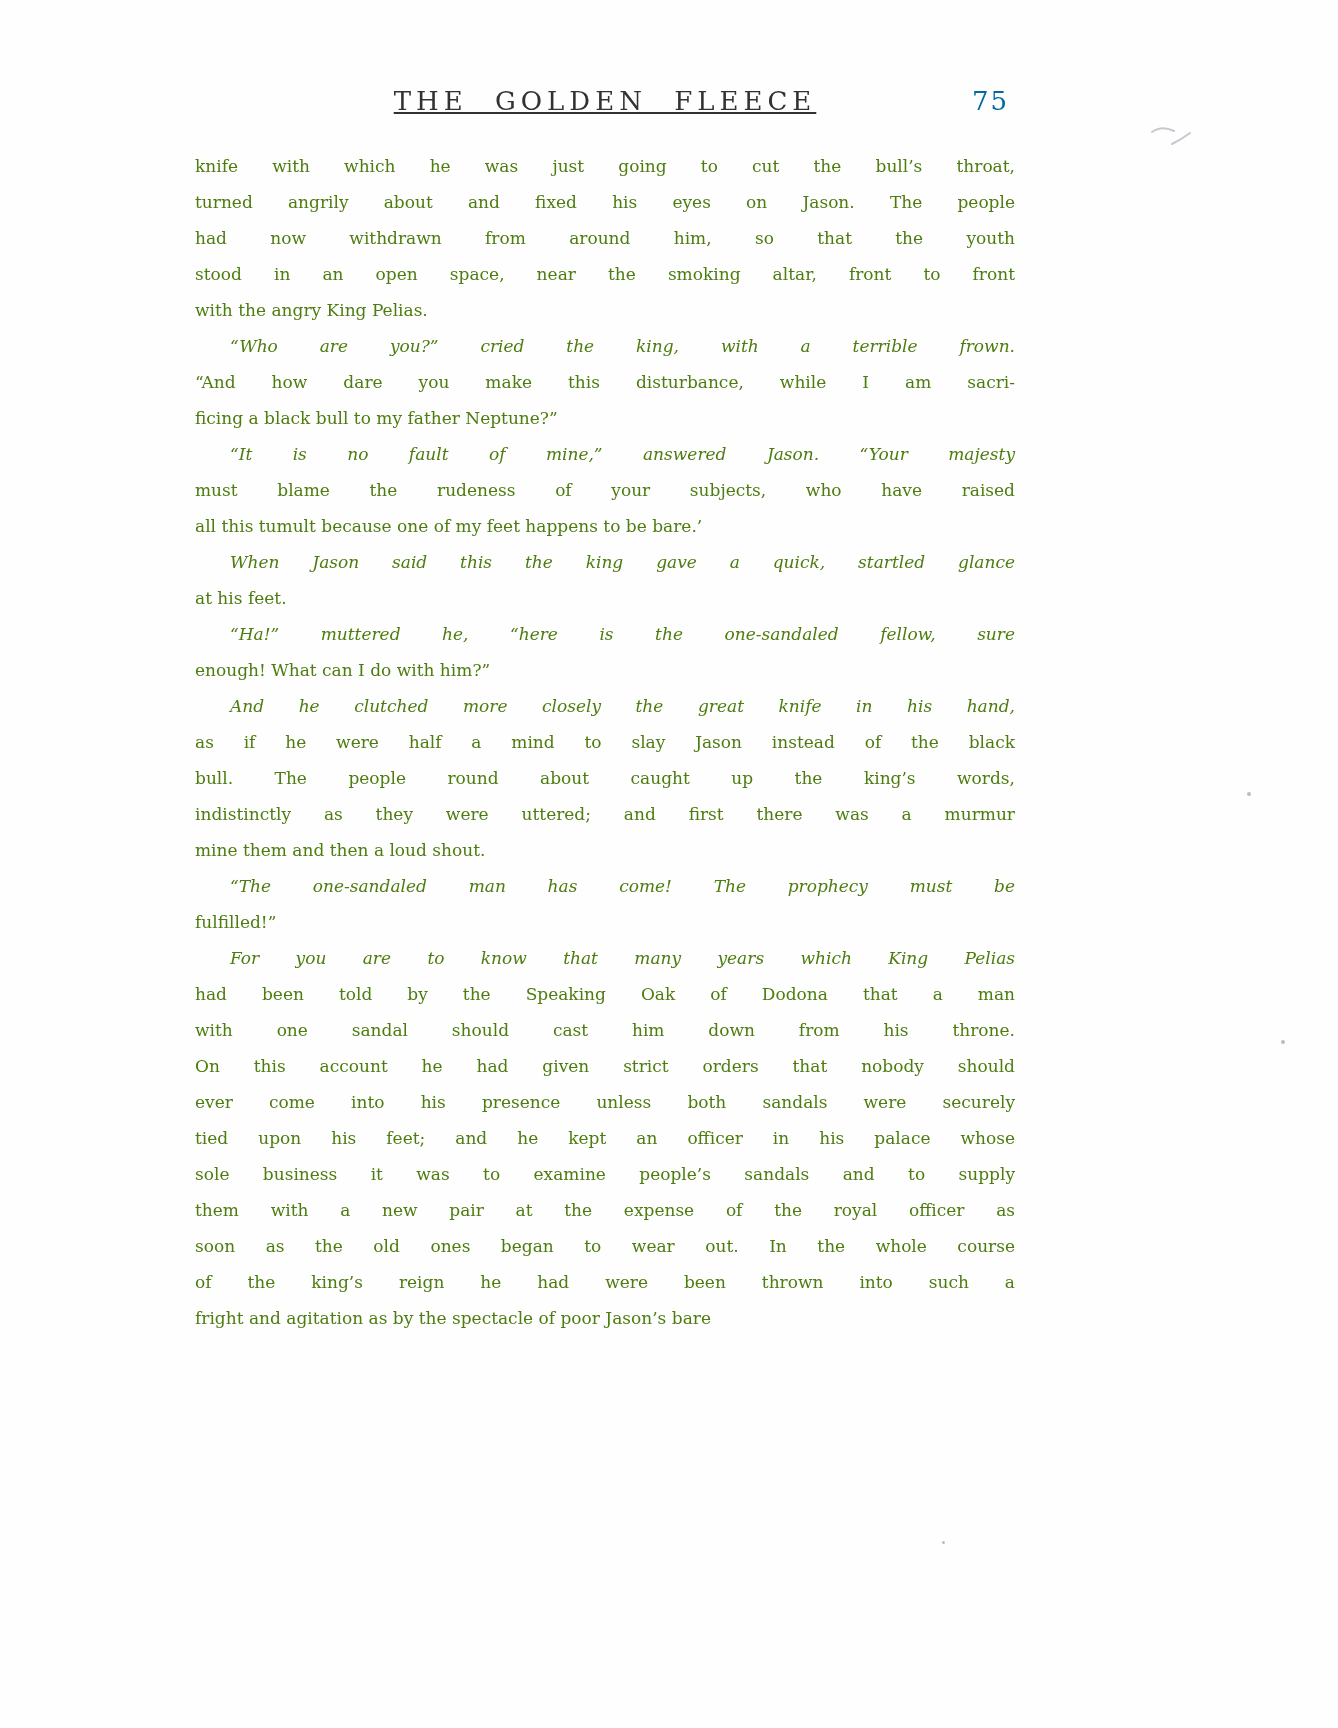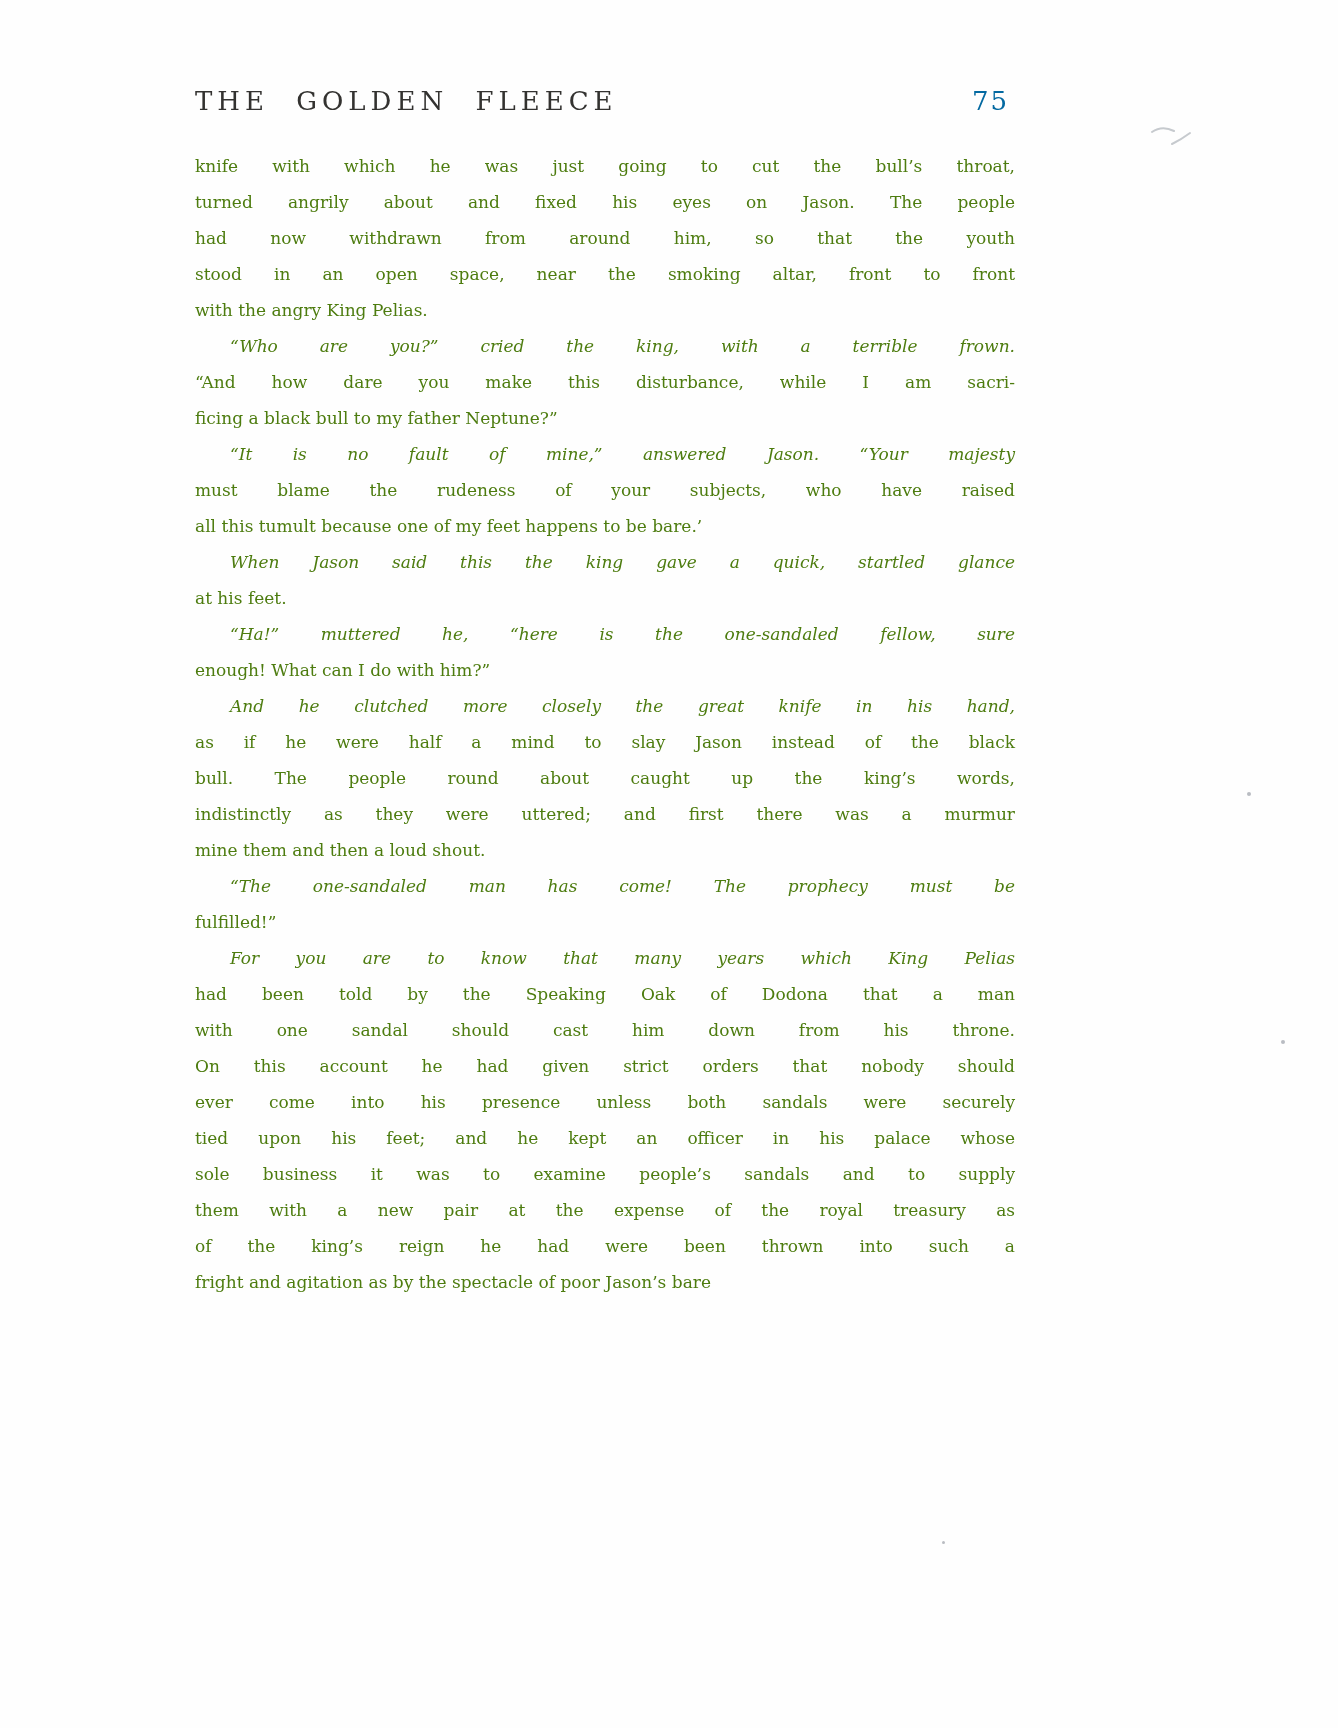--- a/index.html
+++ b/index.html
@@ -27,24 +27,26 @@
     position: absolute;
     top: 86px;
     left: 195px;
     width: 820px;
     height: 36px;
   }
   .running-title {
     position: absolute;
     left: 0;
     width: 100%;
+    text-align: center;
     font-size: 26px;
     letter-spacing: 5px;
     word-spacing: 14px;
     color: #333230;
+    text-decoration: underline;
   }
   .page-number {
     position: absolute;
     right: 6px;
     top: 0;
     font-size: 26px;
     letter-spacing: 2px;
     color: #0369a1;
   }
   .body-text {
@@ -113,21 +115,22 @@
       <div class="line last">mine them and then a loud shout.</div>
       <div class="line indent">“The one-sandaled man has come!  The prophecy must be</div>
       <div class="line last">fulfilled!”</div>
       <div class="line indent">For you are to know that many years which King Pelias</div>
       <div class="line">had been told by the Speaking Oak of Dodona that a man</div>
       <div class="line">with one sandal should cast him down from his throne.</div>
       <div class="line">On this account he had given strict orders that nobody should</div>
       <div class="line">ever come into his presence unless both sandals were securely</div>
       <div class="line">tied upon his feet; and he kept an officer in his palace whose</div>
       <div class="line">sole business it was to examine people’s sandals and to supply</div>
-      <div class="line">them with a new pair at the expense of the royal treasury as</div>
+      <div class="line">them with a new pair at the expense of the royal officer as</div>
+      <div class="line">soon as the old ones began to wear out.  In the whole course</div>
       <div class="line">of the king’s reign he had were been thrown into such a</div>
       <div class="line last">fright and agitation as by the spectacle of poor Jason’s bare</div>
     </div>
 
   <svg class="pen-mark" width="44" height="30" viewBox="0 0 44 30">
     <path d="M2 10 Q 12 3 24 9" stroke="#9aa0a8" stroke-width="2" fill="none" stroke-linecap="round"></path>
     <path d="M22 22 Q 32 17 40 11" stroke="#9aa0a8" stroke-width="2" fill="none" stroke-linecap="round"></path>
   </svg>
 
   <div class="speck" style="left:1247px; top:792px; width:4px; height:4px;"></div>

